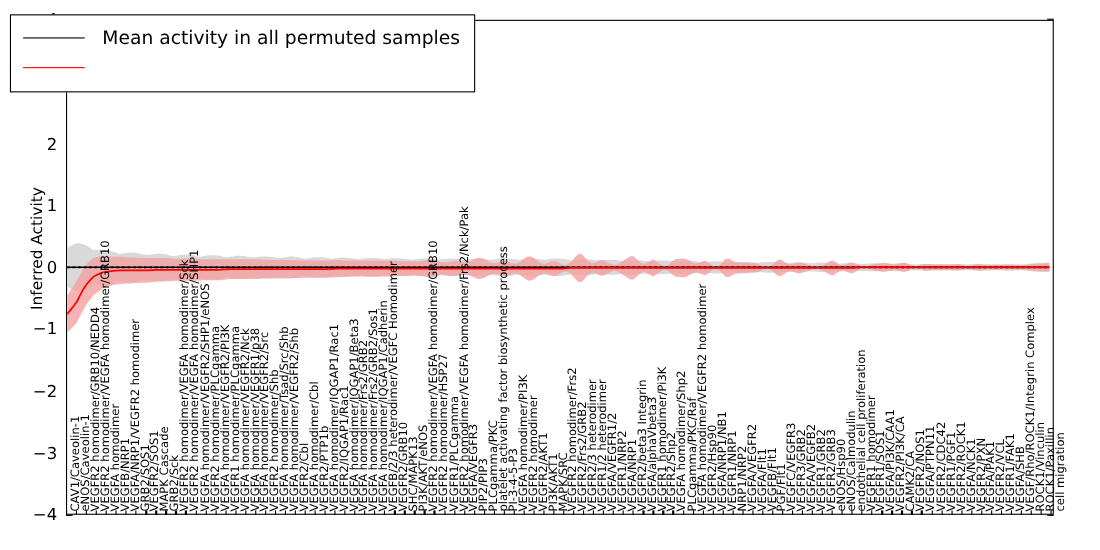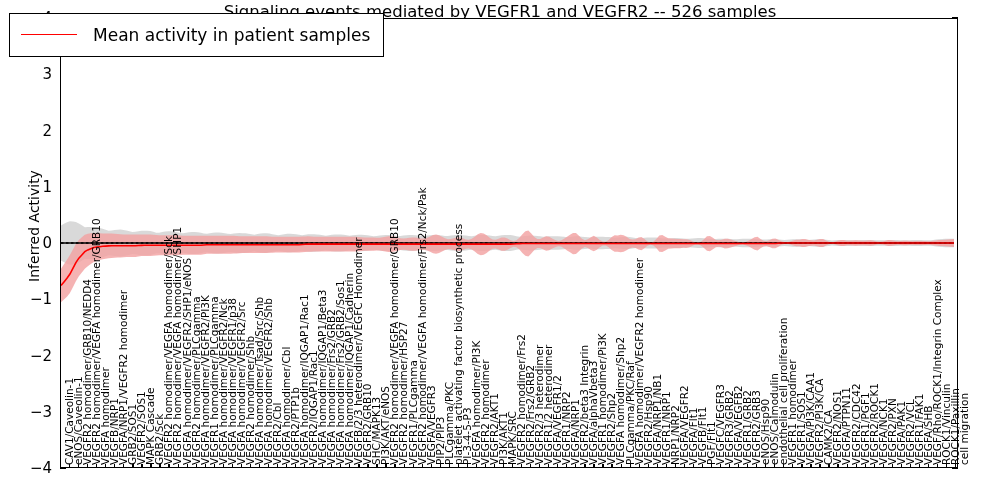--- a/index.html
+++ b/index.html
@@ -41,21 +41,20 @@
            pointer-events:none;z-index:30;}
   .xlab{position:absolute;font-size:10.5px;white-space:nowrap;
         transform-origin:0 0;transform:rotate(-90deg);line-height:10.5px;}
   .xtick{position:absolute;bottom:0;width:1.2px;height:4px;background:#000;}
 </style>
 </head>
 <body>
 
 <div id="root">
 
-  <div id="title">Signaling events mediated by VEGFR1 and VEGFR2 -- 526 samples</div>
 
   <div id="ylabel">Inferred Activity</div>
 
   <div id="yticks-container">
       <div class="ytick-label" style="top: 18px; right: 948px;">4</div>
       <div class="ytick-mark" style="top: 17.35px; position: absolute; left: 60px;"></div>
       <div class="ytick-mark r" style="top: 17.35px; position: absolute; left: 952px;"></div>
       <div class="ytick-label" style="top: 74.25px; right: 948px;">3</div>
       <div class="ytick-mark" style="top: 73.6px; position: absolute; left: 60px;"></div>
       <div class="ytick-mark r" style="top: 73.6px; position: absolute; left: 952px;"></div>
@@ -290,18 +289,21 @@
       <div class="xtick" style="left: 876.919px; top: 464px; bottom: auto;"></div>
       <div class="xlab" style="left: 880.919px; top: 465px;">ROCK1/Vinculin</div>
       <div class="xtick" style="left: 885.96px; top: 464px; bottom: auto;"></div>
       <div class="xlab" style="left: 889.96px; top: 465px;">ROCK1/Paxillin</div>
       <div class="xtick" style="left: 895px; top: 464px; bottom: auto;"></div>
       <div class="xlab" style="left: 899px; top: 465px;">cell migration</div>
     </div>
 
   <div id="legend">
     <div class="leg-row">
+      <span class="leg-line"></span>
+      <span class="leg-txt">Mean activity in all permuted samples</span>
+    </div>
+    <div class="leg-row">
       <span class="leg-line red"></span>
-      <span class="leg-txt">Mean activity in patient samples</span>
     </div>
   </div>
 
 </div>
 
 </body></html>

